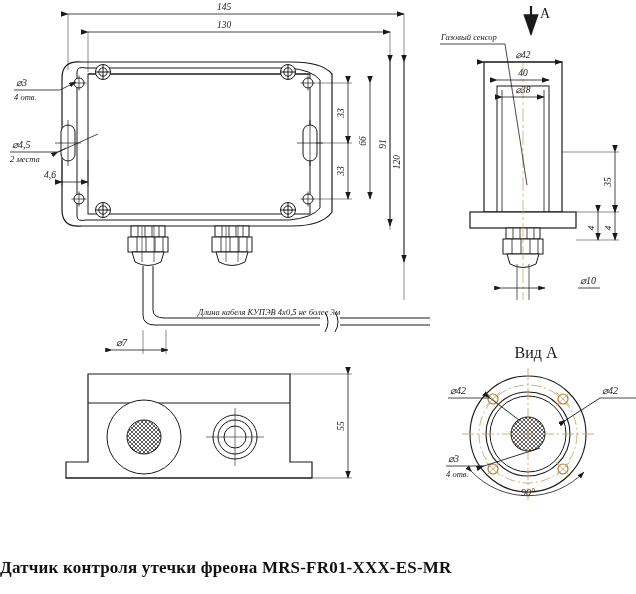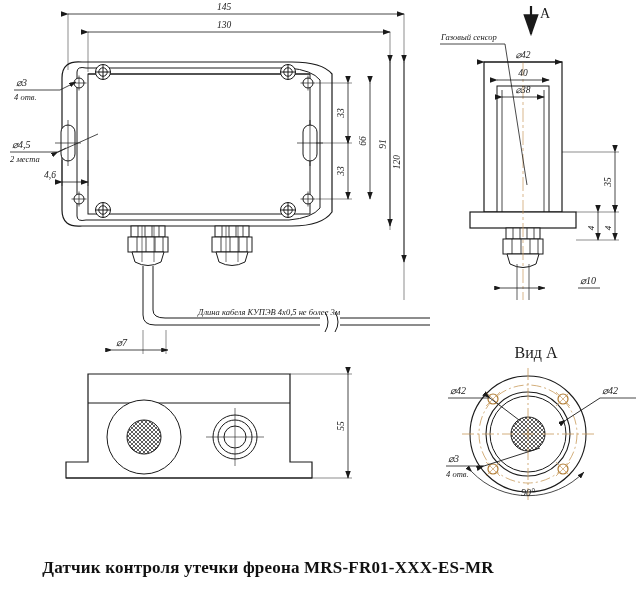--- a/index.html
+++ b/index.html
@@ -1,19 +1,19 @@
 <!DOCTYPE html>
 <html><head>
 <meta charset="utf-8">
 <style>
   html,body{margin:0;padding:0;background:#ffffff;}
   body{width:636px;height:594px;font-family:"Liberation Sans",sans-serif;overflow:hidden;}
   #stage{position:relative;width:636px;height:594px;background:#fff;}
   #dwg{position:absolute;left:0;top:0;}
-  .cap{position:absolute;left:0;top:558px;width:536px;text-align:center;
+  .cap{position:absolute;left:0;top:558px;width:536px;text-align:left;
        font-family:"Liberation Serif",serif;font-weight:bold;font-size:17px;color:#111;
        letter-spacing:.2px;}
 </style>
 </head>
 <body>
 
 <div id="stage">
 
 <svg id="dwg" width="636" height="594" viewBox="0 0 636 594">
   <defs>

